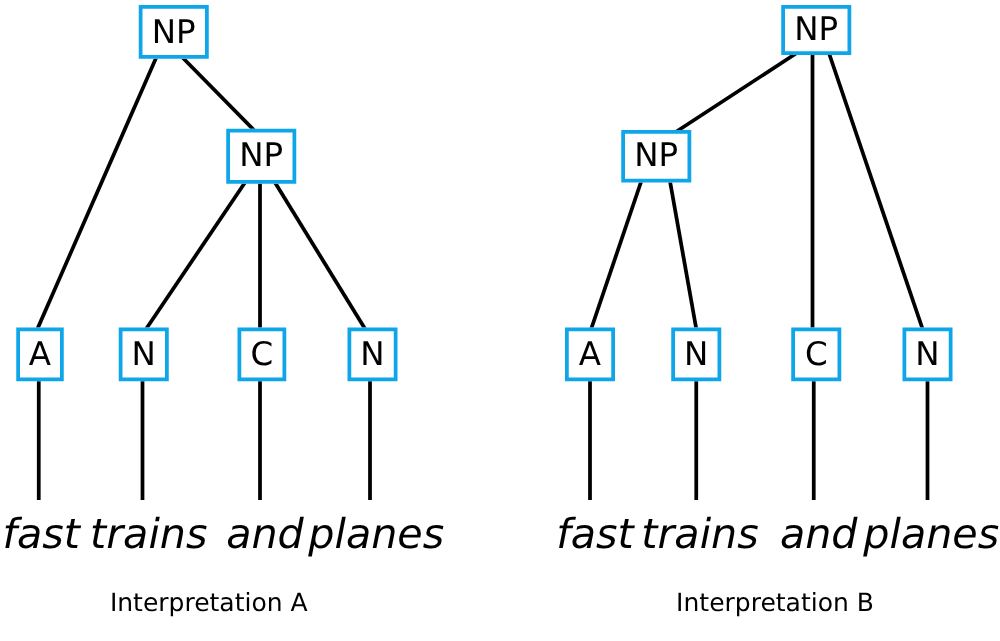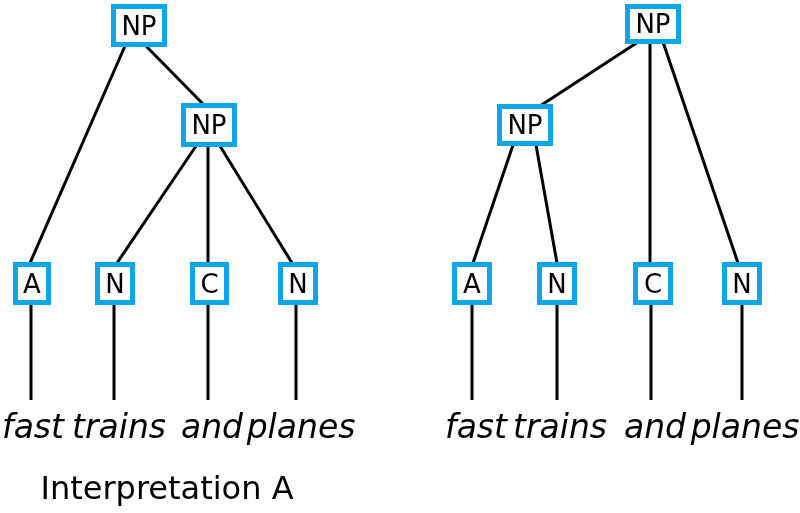--- a/index.html
+++ b/index.html
@@ -23,40 +23,40 @@
     width: 800px;
     height: 513px;
   }
   .edges line {
     stroke: #000000;
     stroke-width: 3;
   }
   .node {
     position: absolute;
     box-sizing: border-box;
-    border: 5px solid #0ea5e9;
+    border: 3px solid #0ea5e9;
     background: #ffffff;
     display: flex;
     align-items: center;
     justify-content: center;
     font-size: 26px;
     line-height: 1;
   }
   .word {
     position: absolute;
     transform: translateX(-50%);
     font-style: italic;
     font-size: 33px;
     white-space: nowrap;
     line-height: 1;
   }
   .caption {
     position: absolute;
     transform: translateX(-50%);
-    font-size: 32px;
+    font-size: 20px;
     white-space: nowrap;
     line-height: 1;
   }
 </style>
 </head>
 <body>
 
 <div class="canvas">
 
   <svg class="edges" viewBox="0 0 800 513" xmlns="http://www.w3.org/2000/svg">
@@ -103,14 +103,15 @@
   <div class="node" style="left:452px; top:262px; width:40px; height:43px;">A</div>
   <div class="node" style="left:537px; top:262px; width:40px; height:43px;">N</div>
   <div class="node" style="left:633px; top:262px; width:40px; height:43px;">C</div>
   <div class="node" style="left:722px; top:262px; width:40px; height:43px;">N</div>
 
   <div class="word" style="left:476px; top:410px;">fast</div>
   <div class="word" style="left:560px; top:410px;">trains</div>
   <div class="word" style="left:655px; top:410px;">and</div>
   <div class="word" style="left:745px; top:410px;">planes</div>
 
+  <div class="caption" style="left:620px; top:472px;">Interpretation B</div>
 
 </div>
 
 </body></html>

